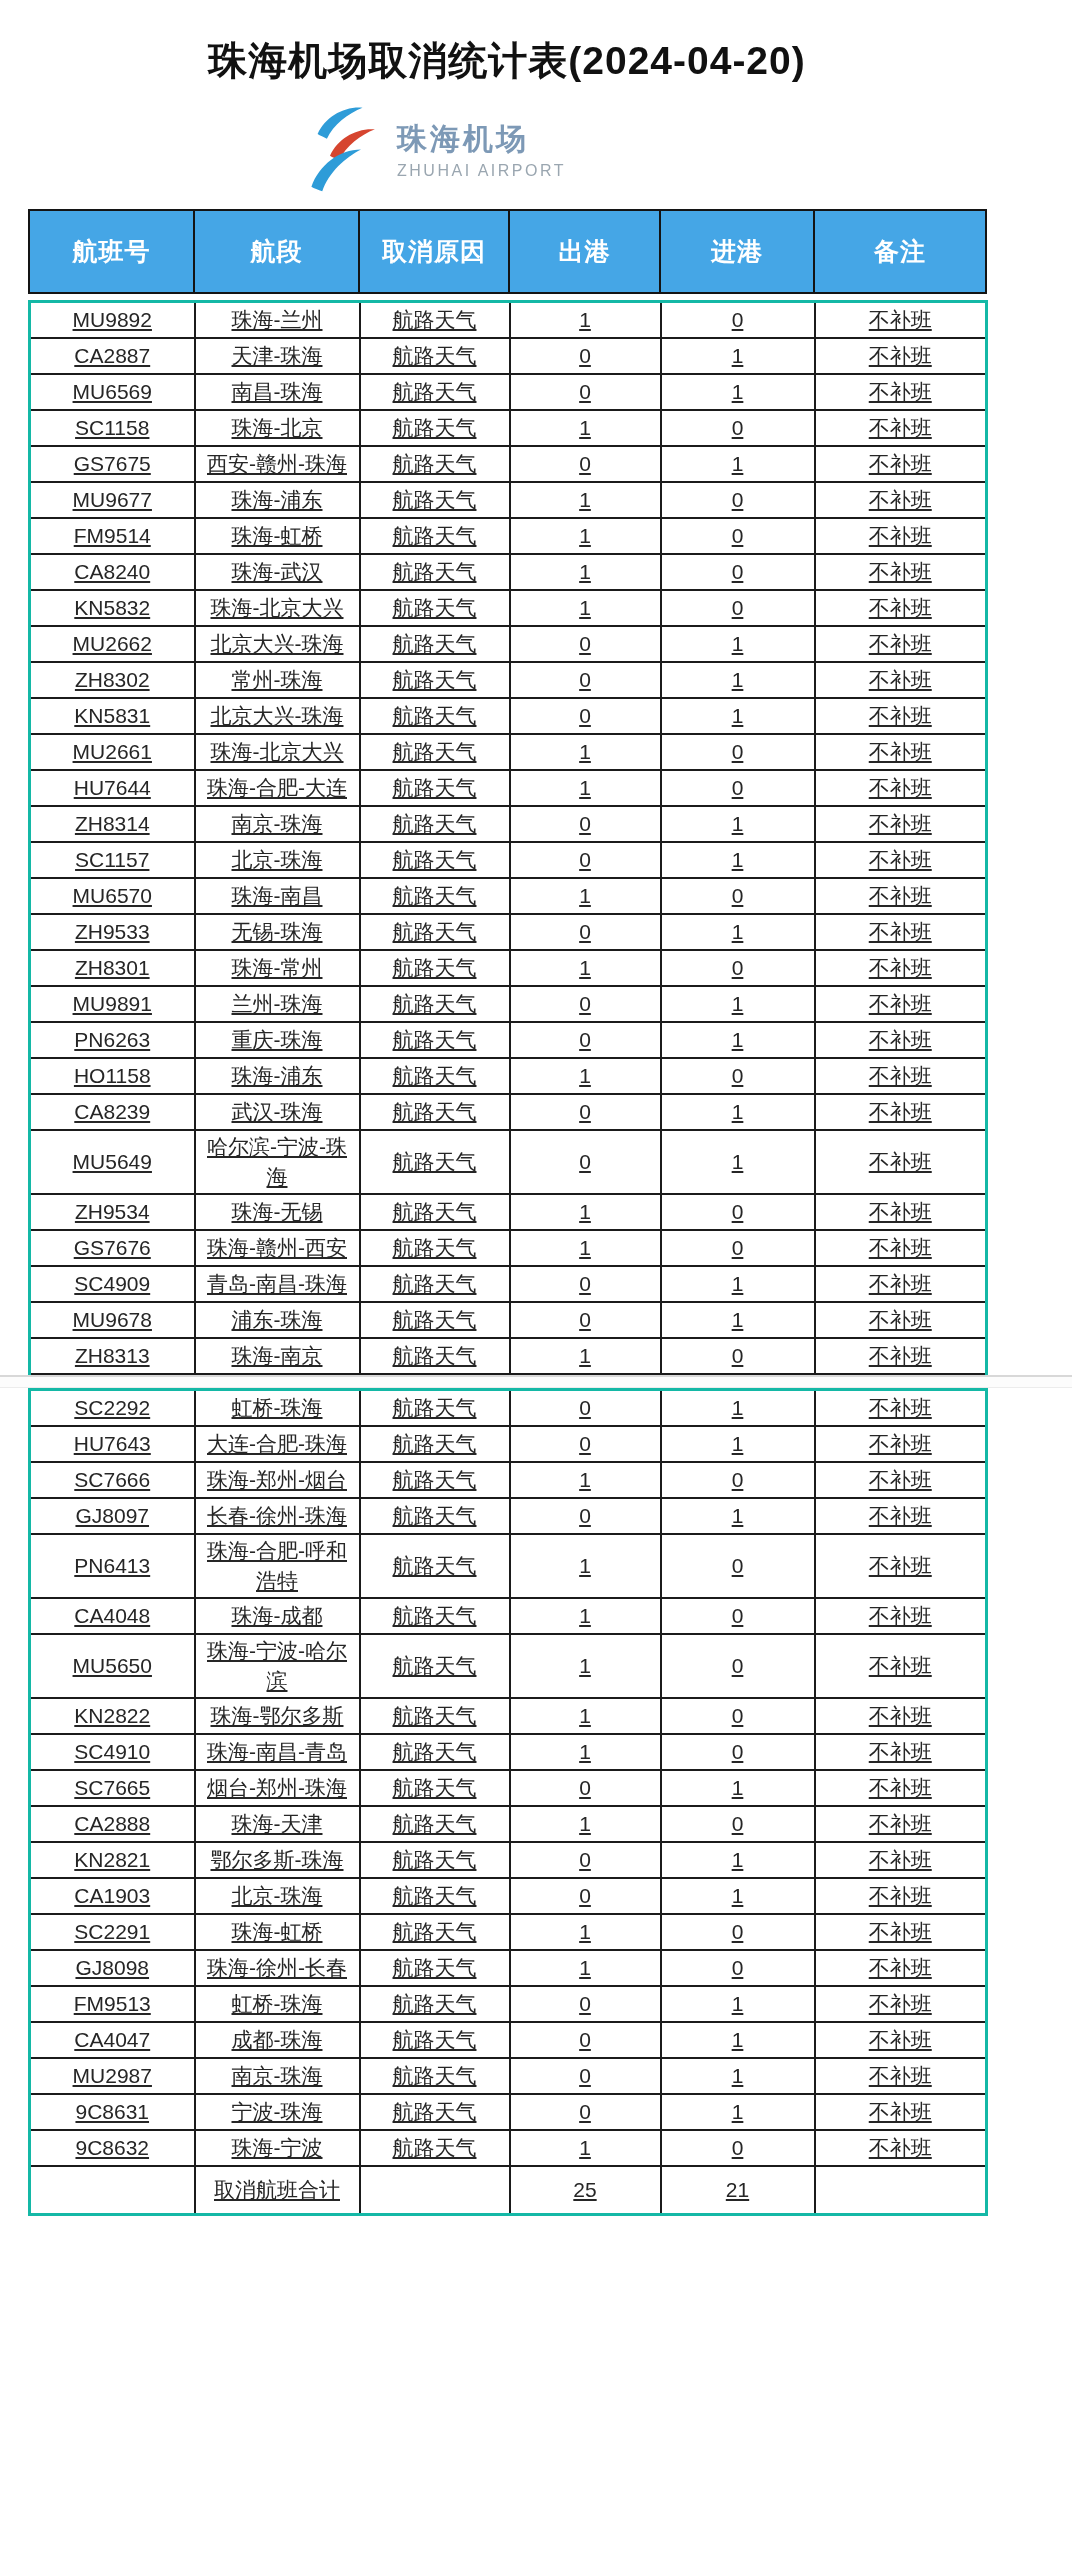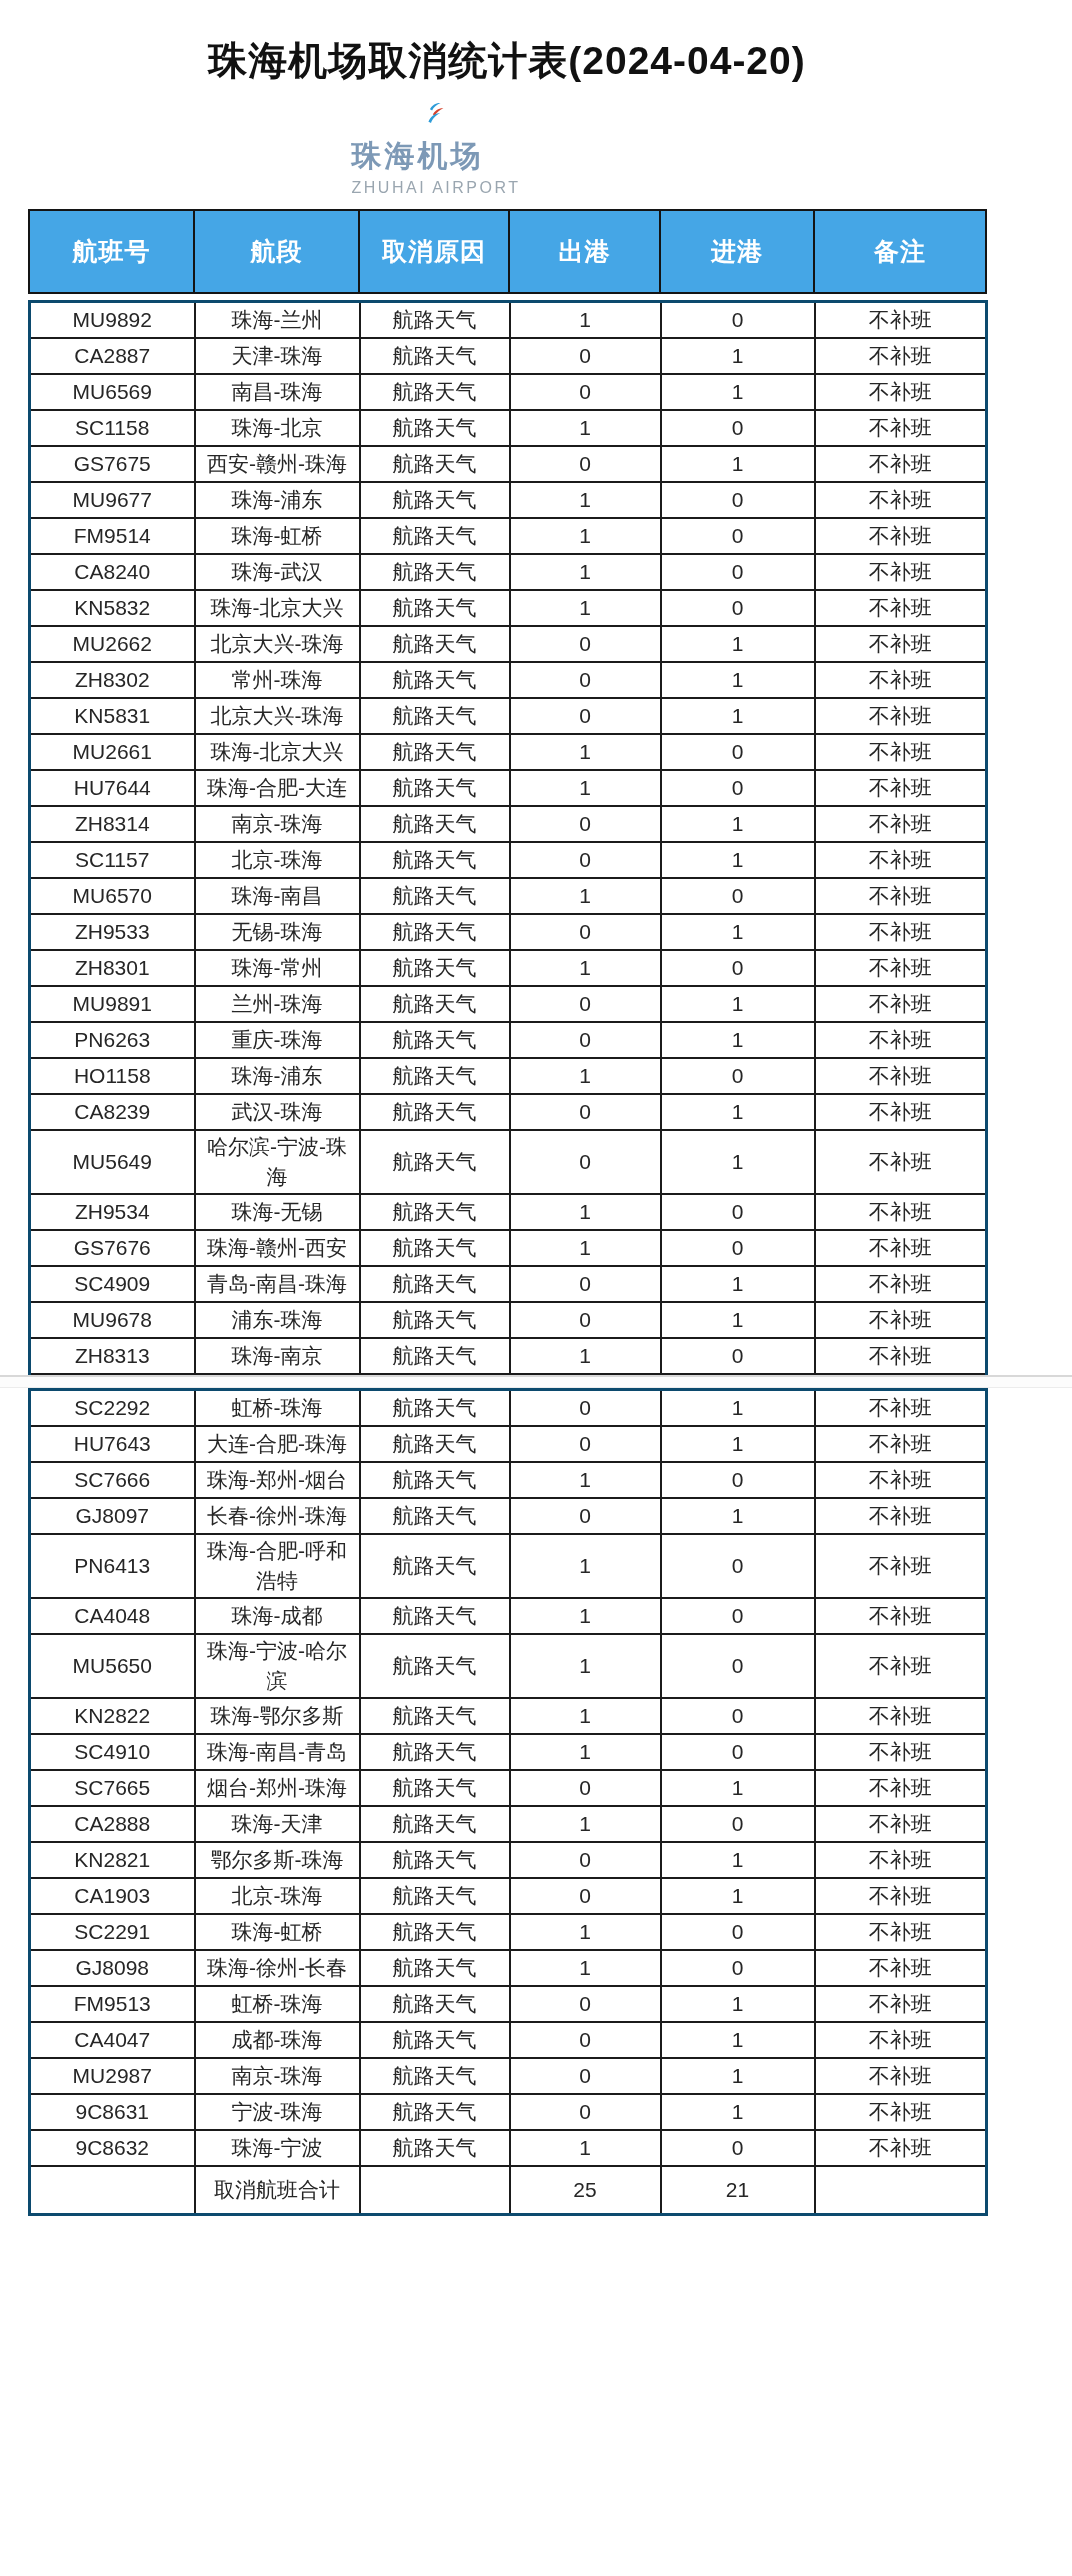--- a/index.html
+++ b/index.html
@@ -23,21 +23,20 @@
   }
 
   
   .logo-wrap {
     display: flex;
     justify-content: center;
     align-items: center;
     gap: 12px;
     margin: 14px 0 12px 0;
     height: 95px;
-    flex-direction: column;
   }
   .logo-icon { width: 79px; height: 93px; }
   .logo-text { display: flex; flex-direction: column; justify-content: center; }
   .logo-cn {
     font-size: 30px;
     font-weight: bold;
     color: #7d99b6;
     letter-spacing: 3px;
   }
   .logo-en {
@@ -58,21 +57,21 @@
   table.head-t { border: 2px solid #141414; margin-bottom: 6px; }
   table.head-t th {
     background: #45a6e6;
     color: #ffffff;
     font-size: 25px;
     font-weight: bold;
     height: 79px;
     border: 2px solid #141414;
     letter-spacing: 1px;
   }
-  table.body-t { border: 3px solid #0c4a6e; }
+  table.body-t { border: 3px solid #14b8a6; text-decoration: underline; }
   table.t1 { border-bottom: none; }
   table.body-t td {
     border: 2px solid #1b1b1b;
     font-size: 21px;
     color: #262626;
     text-align: center;
     vertical-align: middle;
     height: 32px;
     line-height: 30px;
     padding: 1px 10px;

